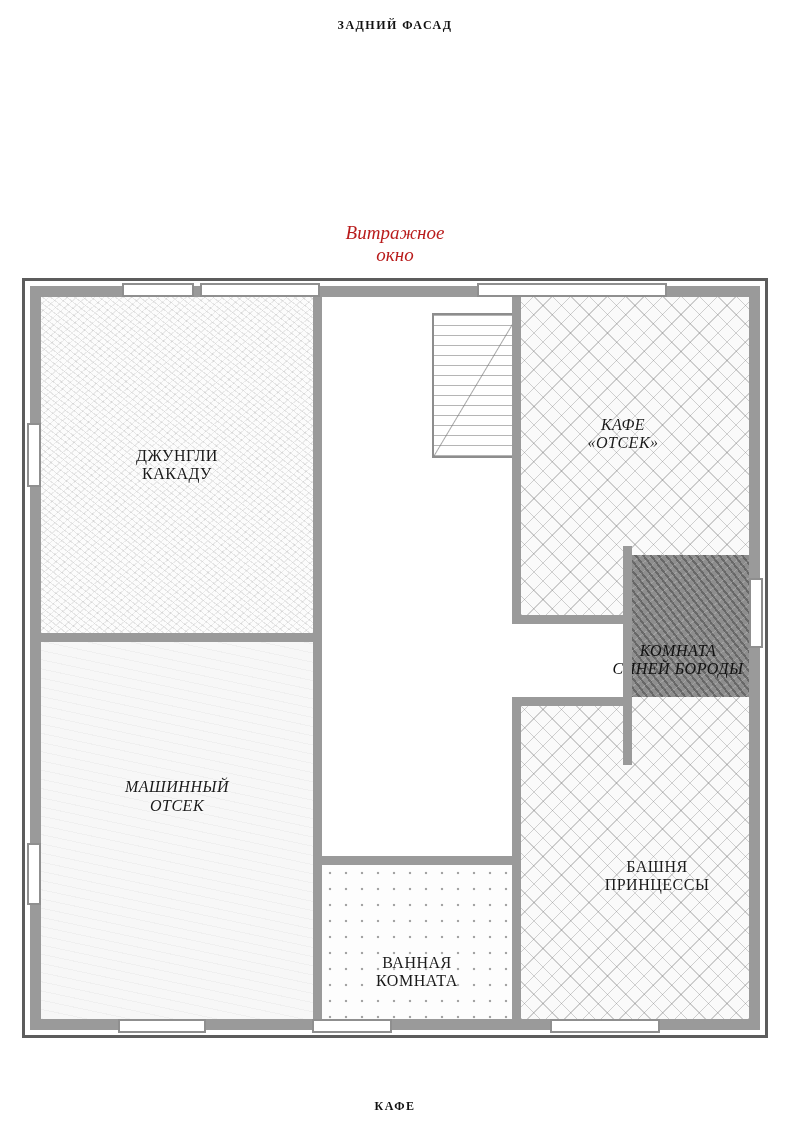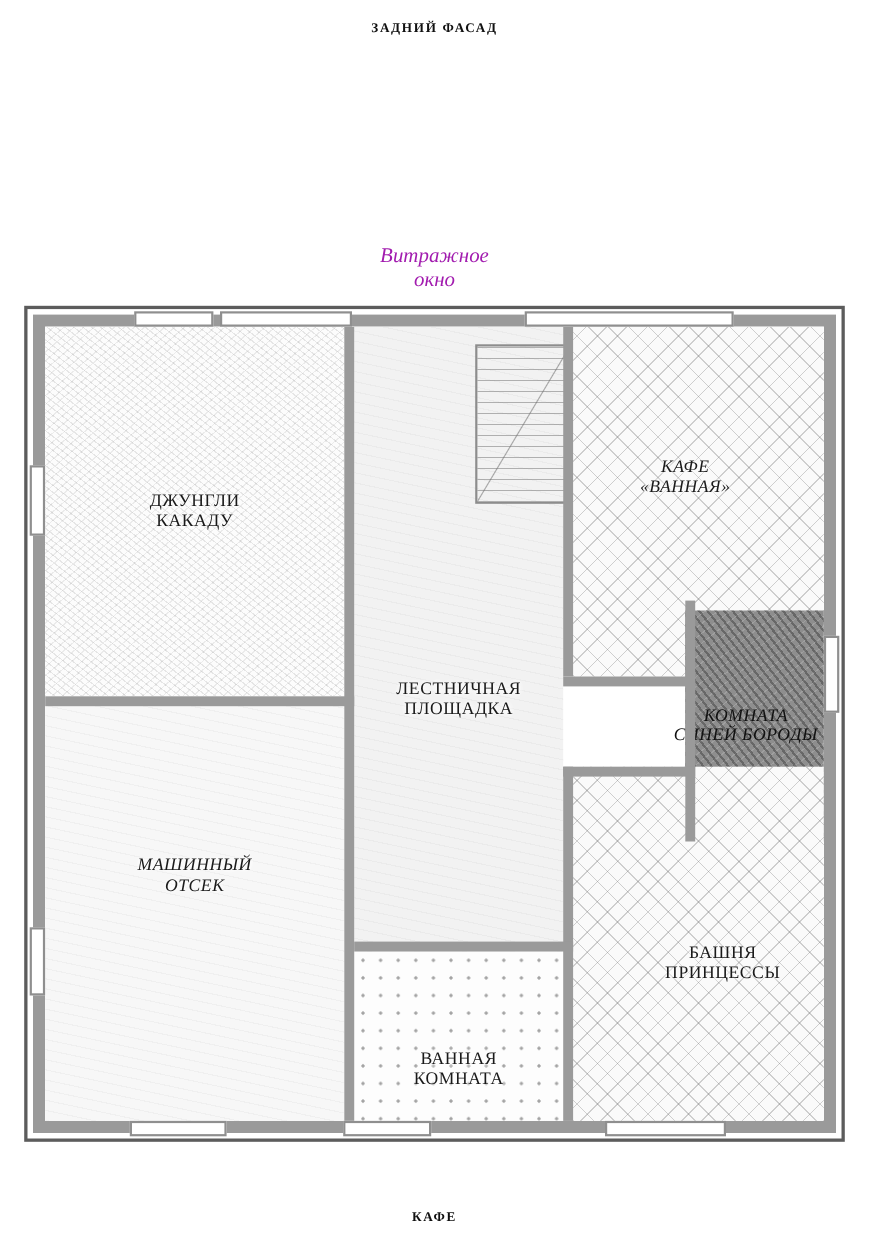--- a/index.html
+++ b/index.html
@@ -30,21 +30,21 @@
 
   .window-label {
     position: absolute;
     top: 222px;
     left: 0;
     width: 100%;
     text-align: center;
     font-style: italic;
     font-size: 19px;
     line-height: 1.15;
-    color: #a21caf;
+    color: #b91c1c;
   }
   .window-label .l2 { display: block; }
 
   
   #plan {
     position: absolute;
     left: 22px;
     top: 278px;
     width: 746px;
     height: 760px;
@@ -188,31 +188,25 @@
       </div>
     </div>
 
     <div class="room tex-scribble" style="left:0px; top:0px; width:272px; height:336px;">
       <div class="name">
         <span>ДЖУНГЛИ</span><br>
         <span>КАКАДУ</span>
       </div>
     </div>
 
-    <div class="room tex-plain" style="left:281px; top:0px; width:190px; height:722px; background-color:#f2f2f2;">
-      <div class="name" style="transform: translateY(-22px);">
-        <span>ЛЕСТНИЧНАЯ</span><br>
-        <span>ПЛОЩАДКА</span>
-      </div>
-    </div>
 
     <div class="room tex-diamond" style="left:480px; top:0px; width:228px; height:318px;">
       <div class="name italic" style="transform: translate(-12px,-22px);">
         <span>КАФЕ</span><br>
-        <span>«ВАННАЯ»</span>
+        <span>«ОТСЕК»</span>
       </div>
     </div>
 
     <div class="room tex-dark-hatch" style="left:582px; top:258px; width:126px; height:210px;">
       <div class="name italic" style="white-space:nowrap; transform: translateX(-8px); text-shadow:none; color:#111;">
         <span>КОМНАТА</span><br>
         <span>СИНЕЙ БОРОДЫ</span>
       </div>
     </div>
 

